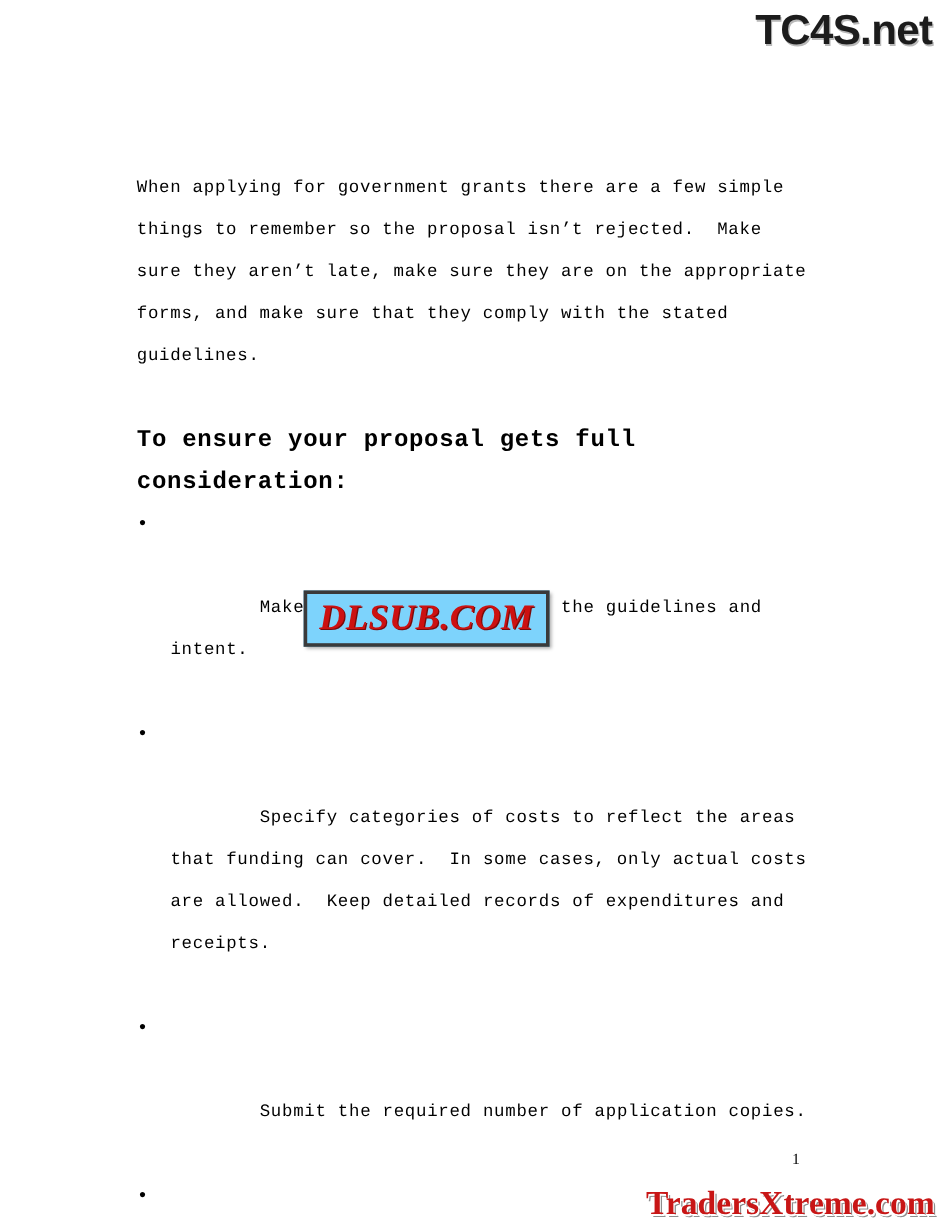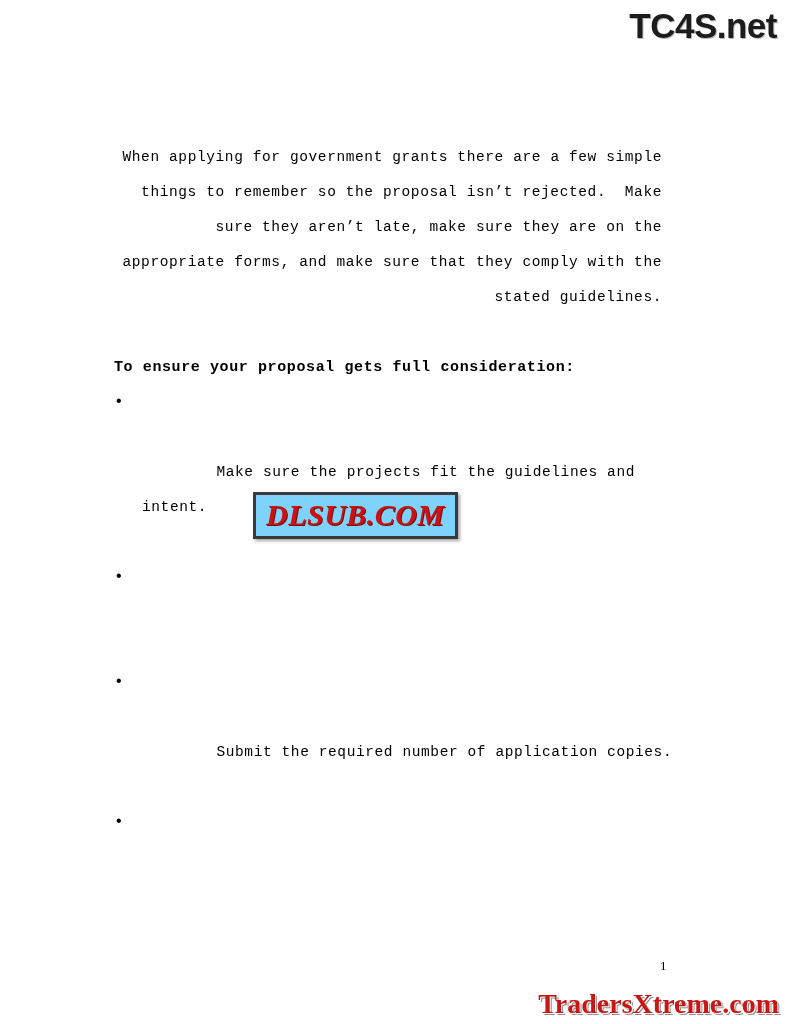--- a/index.html
+++ b/index.html
@@ -40,33 +40,33 @@
     font-size: 19px;
     letter-spacing: 1.6px;
   }
   .body-wrap {
     position: absolute;
     top: 140px;
     left: 114px;
     width: 560px;
   }
   p.para {
-    margin: 0 12px 0 0;
+    margin: 0 1px 0 0;
     font-size: 14.5px;
     line-height: 35px;
     letter-spacing: 0.6px;
-    text-align: right;
+    text-align: left;
     white-space: pre-wrap;
   }
   .spacer {
     height: 35px;
   }
   .lead {
     margin: 0;
-    font-size: 15px;
+    font-size: 20px;
     font-weight: bold;
     line-height: 35px;
     letter-spacing: 0.6px;
   }
   ul.bullets {
     list-style: none;
     margin: 0;
     padding: 0;
   }
   ul.bullets li {
@@ -134,20 +134,21 @@
 
     <p class="lead">To ensure your proposal gets full consideration:</p>
 
     <ul class="bullets">
       <li>
         <span class="dot">•</span>
         <span>Make sure the projects fit the guidelines and intent.</span>
       </li>
       <li>
         <span class="dot">•</span>
+        <span>Specify categories of costs to reflect the areas that funding can cover.  In some cases, only actual costs are allowed.  Keep detailed records of expenditures and receipts.</span>
       </li>
       <li>
         <span class="dot">•</span>
         <span>Submit the required number of application copies.</span>
       </li>
       <li>
         <span class="dot">•</span>
         
       </li>
 

